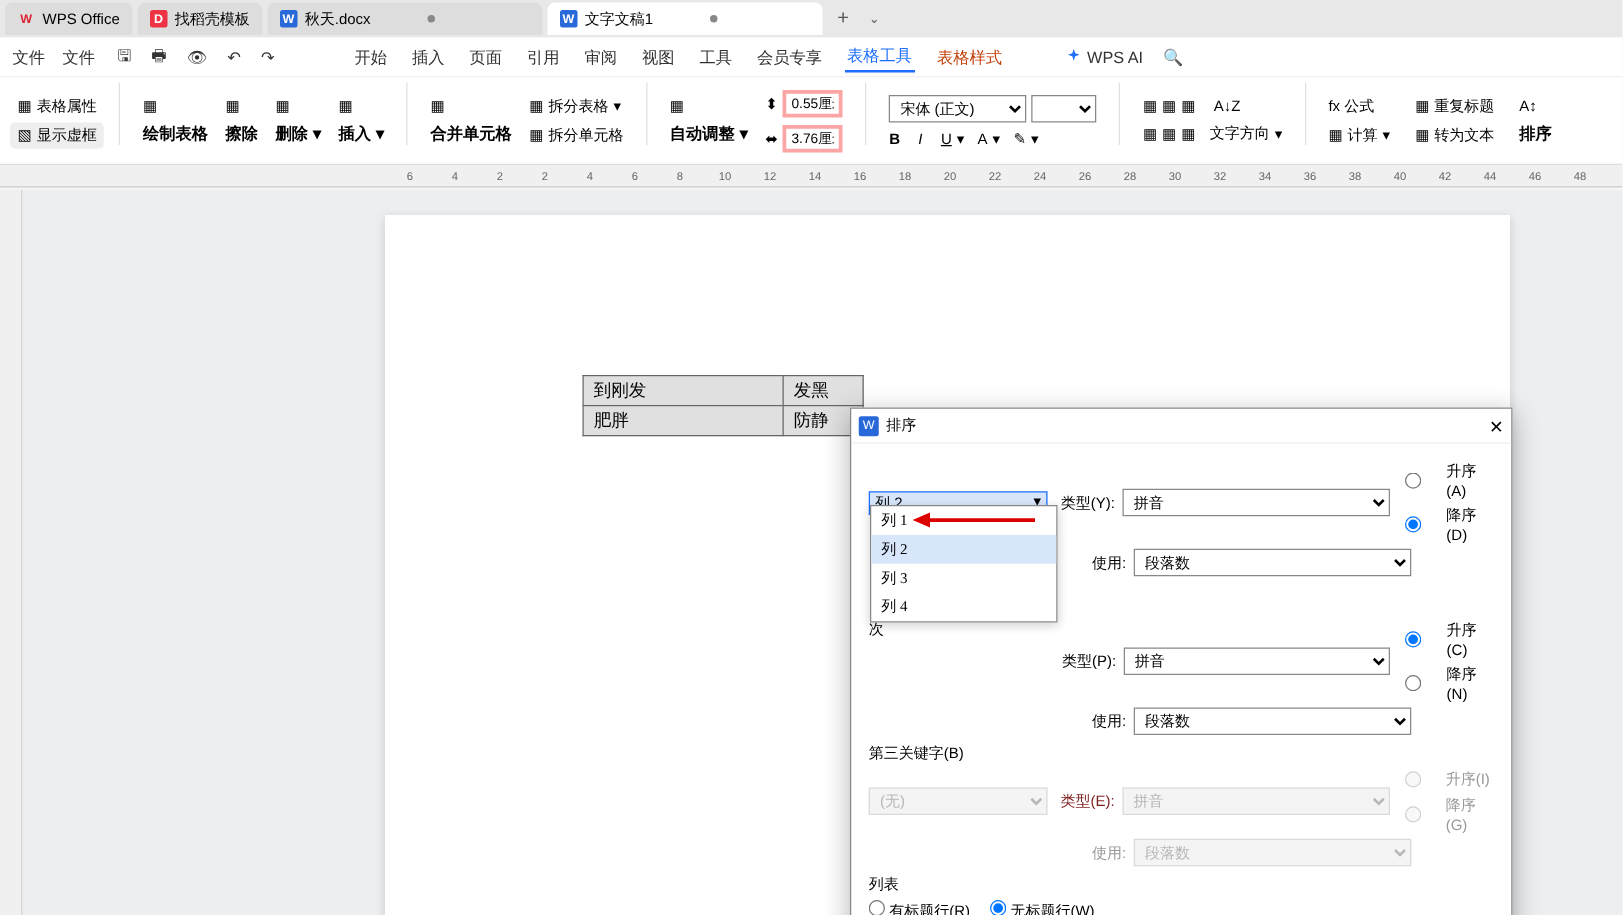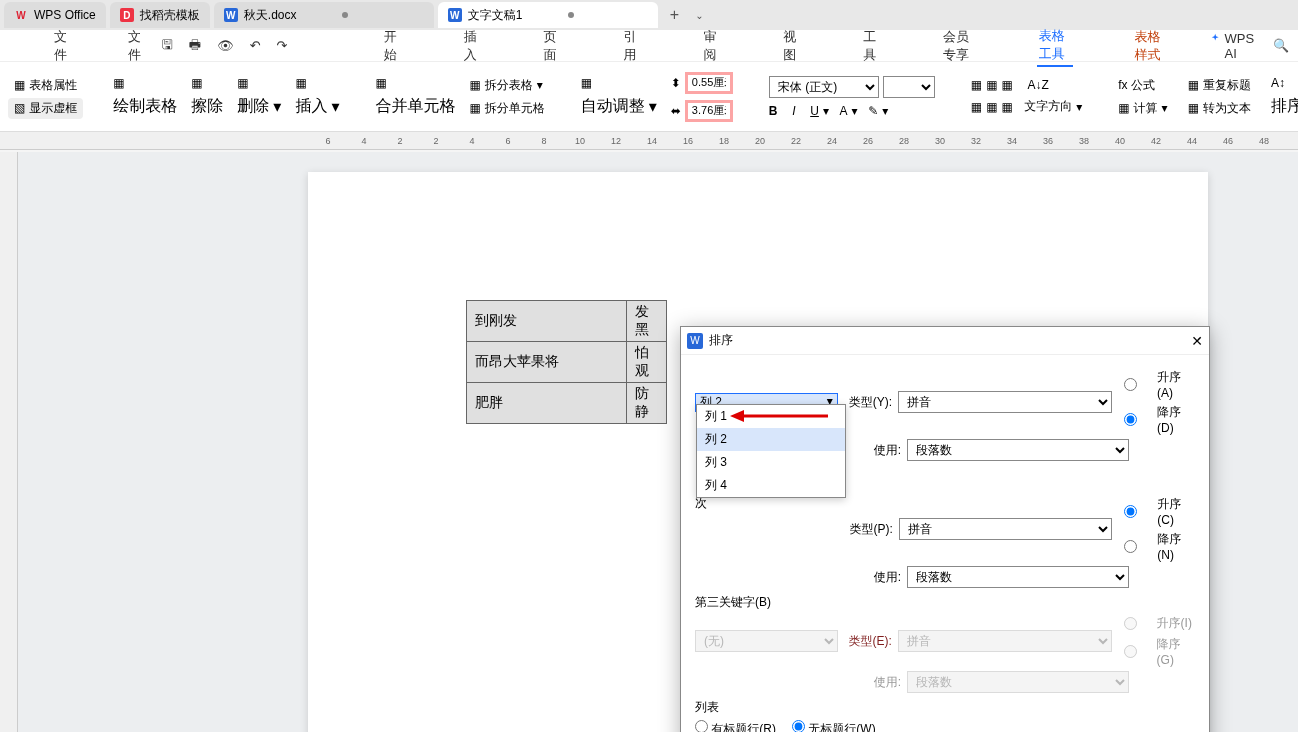--- a/index.html
+++ b/index.html
@@ -8,29 +8,29 @@
 .tabs-bar { display: flex; align-items: center; height: 30px; background: #e8e8e8; padding: 0 4px; gap: 4px; }
 .tab { display: flex; align-items: center; height: 26px; padding: 0 10px; border-radius: 6px 6px 0 0; font-size: 12px; gap: 6px; cursor: pointer; }
 .tab.inactive { background: #ddd; }
 .tab.active { background: #fff; }
 .tab-icon { width: 14px; height: 14px; display: inline-flex; align-items: center; justify-content: center; font-size: 10px; font-weight: bold; border-radius: 2px; }
 .tab-dot { width: 6px; height: 6px; border-radius: 50%; background: #888; margin-left: 40px;}
 .plus-btn { font-size: 16px; color: #555; padding: 0 8px; cursor: pointer; }
 .menu-caret { font-size: 10px; color: #555; padding: 0 4px; cursor: pointer; }
 
 .top-toolbar { display: flex; align-items: center; height: 32px; background: #fff; padding: 0 8px; font-size: 13px; color: #333; gap: 16px; border-bottom: 1px solid #eee; }
-.top-menu-item { cursor: pointer; padding: 2px 2px; margin-left: 44px; }
+.top-menu-item { cursor: pointer; padding: 2px 2px; }
 .top-menu-item.blue { color: #1e6fff; border-bottom: 2px solid #1e6fff; }
 .top-menu-item.blue2 { color: #c2410c; }
 
 .ribbon { display: flex; background: #fff; height: 70px; border-bottom: 1px solid #ddd; padding: 4px 8px; gap: 8px; overflow: hidden; }
 .ribbon-group { display: flex; flex-direction: column; justify-content: center; gap: 2px; }
 .ribbon-group.row { flex-direction: row; align-items: center; }
 .ribbon-btn { display: flex; align-items: center; gap: 4px; font-size: 12px; padding: 2px 6px; cursor: pointer; border-radius: 4px; white-space: nowrap; }
-.ribbon-btn.small { font-size: 16px; }
+.ribbon-btn.small { font-size: 13px; font-weight: bold; }
 .ribbon-divider { width: 1px; height: 50px; background: #e0e0e0; margin: 0 4px; }
 .dim-input { width: 48px; height: 22px; font-size: 11px; padding: 0 4px; border: 3px solid #fca5a5; }
 
 .ruler-h { height: 18px; background: #f0f0f0; border-bottom: 1px solid #ccc; position: relative; font-size: 9px; color: #666; display: flex; align-items: center; padding-left: 310px; }
 .ruler-v { position: absolute; left: 0; top: 152px; width: 18px; bottom: 0; background: #f0f0f0; border-right: 1px solid #ccc; font-size: 9px; color: #666; }
 
 .doc-area { position: absolute; left: 18px; top: 152px; right: 0; bottom: 0; background: #eceef0; overflow: hidden; }
 .page { position: absolute; left: 290px; top: 20px; width: 900px; height: 700px; background: #fff; box-shadow: 0 2px 8px rgba(0,0,0,0.15); }
 .doc-table { position: absolute; left: 158px; top: 128px; border-collapse: collapse; }
 .doc-table td { border: 1px solid #666; padding: 2px 8px; font-size: 14px; background: #e0e0e0; height: 24px; }
@@ -46,21 +46,21 @@
 .form-row label.lbl-empty { width: 150px; }
 .combo { height: 22px; border: 1px solid #888; font-size: 12px; padding: 0 4px; background: #fff; }
 .combo.wide { width: 148px; }
 .combo.med { width: 222px; }
 .combo-dis { background:#f0f0f0; color:#999; border-color:#ccc;}
 .radio-col { display:flex; flex-direction:column; gap:4px; margin-left:6px;}
 .radio-col label { display:flex; align-items:center; gap:20px; }
 .radio-row { display:flex; gap:16px; margin:4px 0;}
 
 .dropdown { position:absolute; left: 696px; top: 404px; width: 150px; background:#fff; border:1px solid #888; box-shadow:0 2px 8px rgba(0,0,0,0.2); z-index:10; font-size:12px;}
-.dropdown-item { padding:3px 8px; cursor:pointer;}
+.dropdown-item { padding:3px 8px; cursor:pointer;font-family:Liberation Serif, serif;}
 .dropdown-item.sel { background:#d8e6fb;}
 .arrow-annot { position:absolute; left: 730px; top: 408px; z-index:11; pointer-events:none; }
 
 .ai-brand { display:flex; align-items:flex-start; gap:4px; }
 .ai-icon {display:inline-block; width:14px; height:14px;}
 .ruler-num {display:inline-block; width:36px; text-align:center;}
 
 .hilite-tab { display:inline-block; background:#d8e6fb; padding:0 4px; width:148px; border:1px solid #1e6fff;}
 </style>
 </head>
@@ -270,25 +270,21 @@
 </div>
 
 <div class="ruler-v"></div>
 
 <div class="doc-area">
   <div class="page">
     <table class="doc-table">
       <tbody>
           <tr>
         <td style="width:160px">到刚发</td>
-        <td style="width:40px">发黑</td>
-      </tr>
-      <tr>
-        <td>而昂大苹果将</td>
-        <td>怕观</td>
+        <td style="width:64px">发黑</td>
       </tr>
       <tr>
         <td>肥胖</td>
         <td>防静</td>
       </tr>
     </tbody>
       </table>
   </div>
 </div>
 

